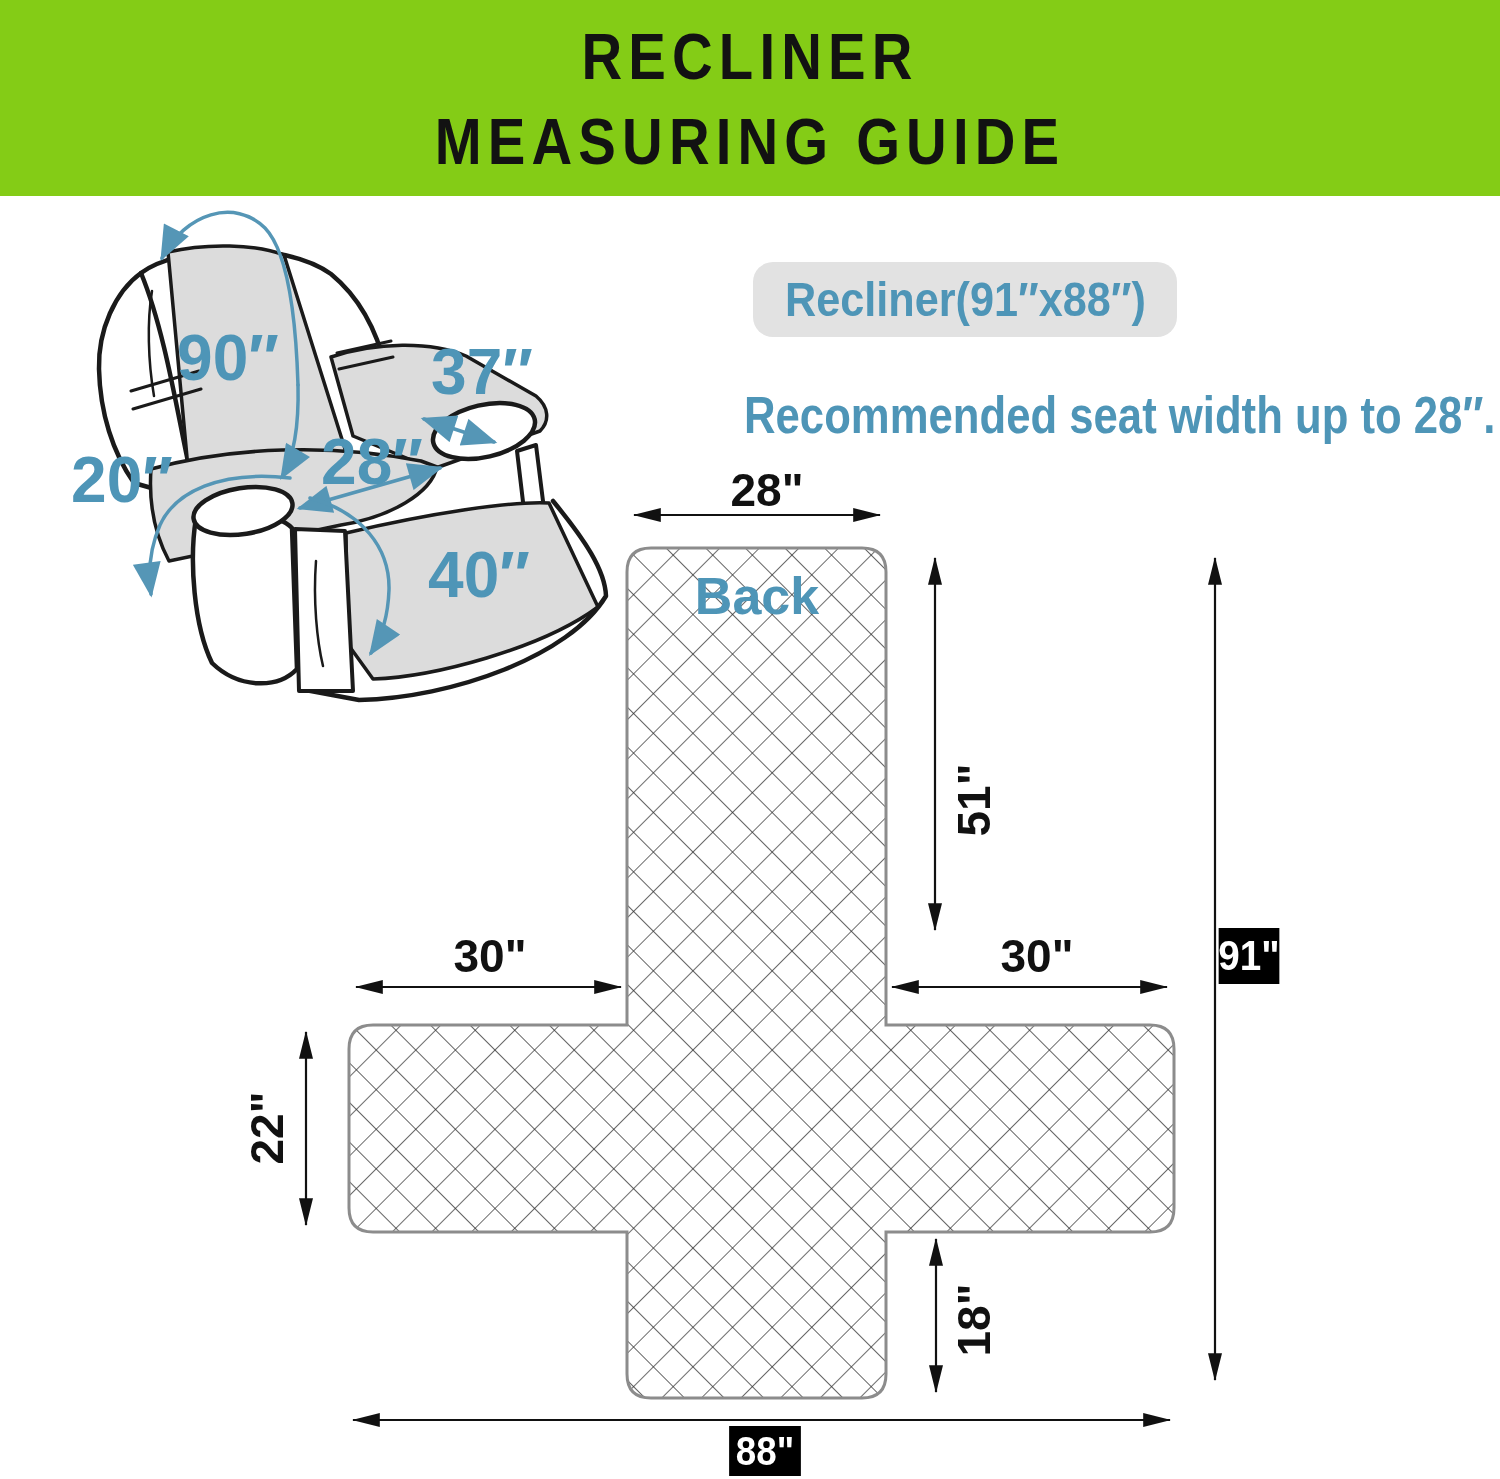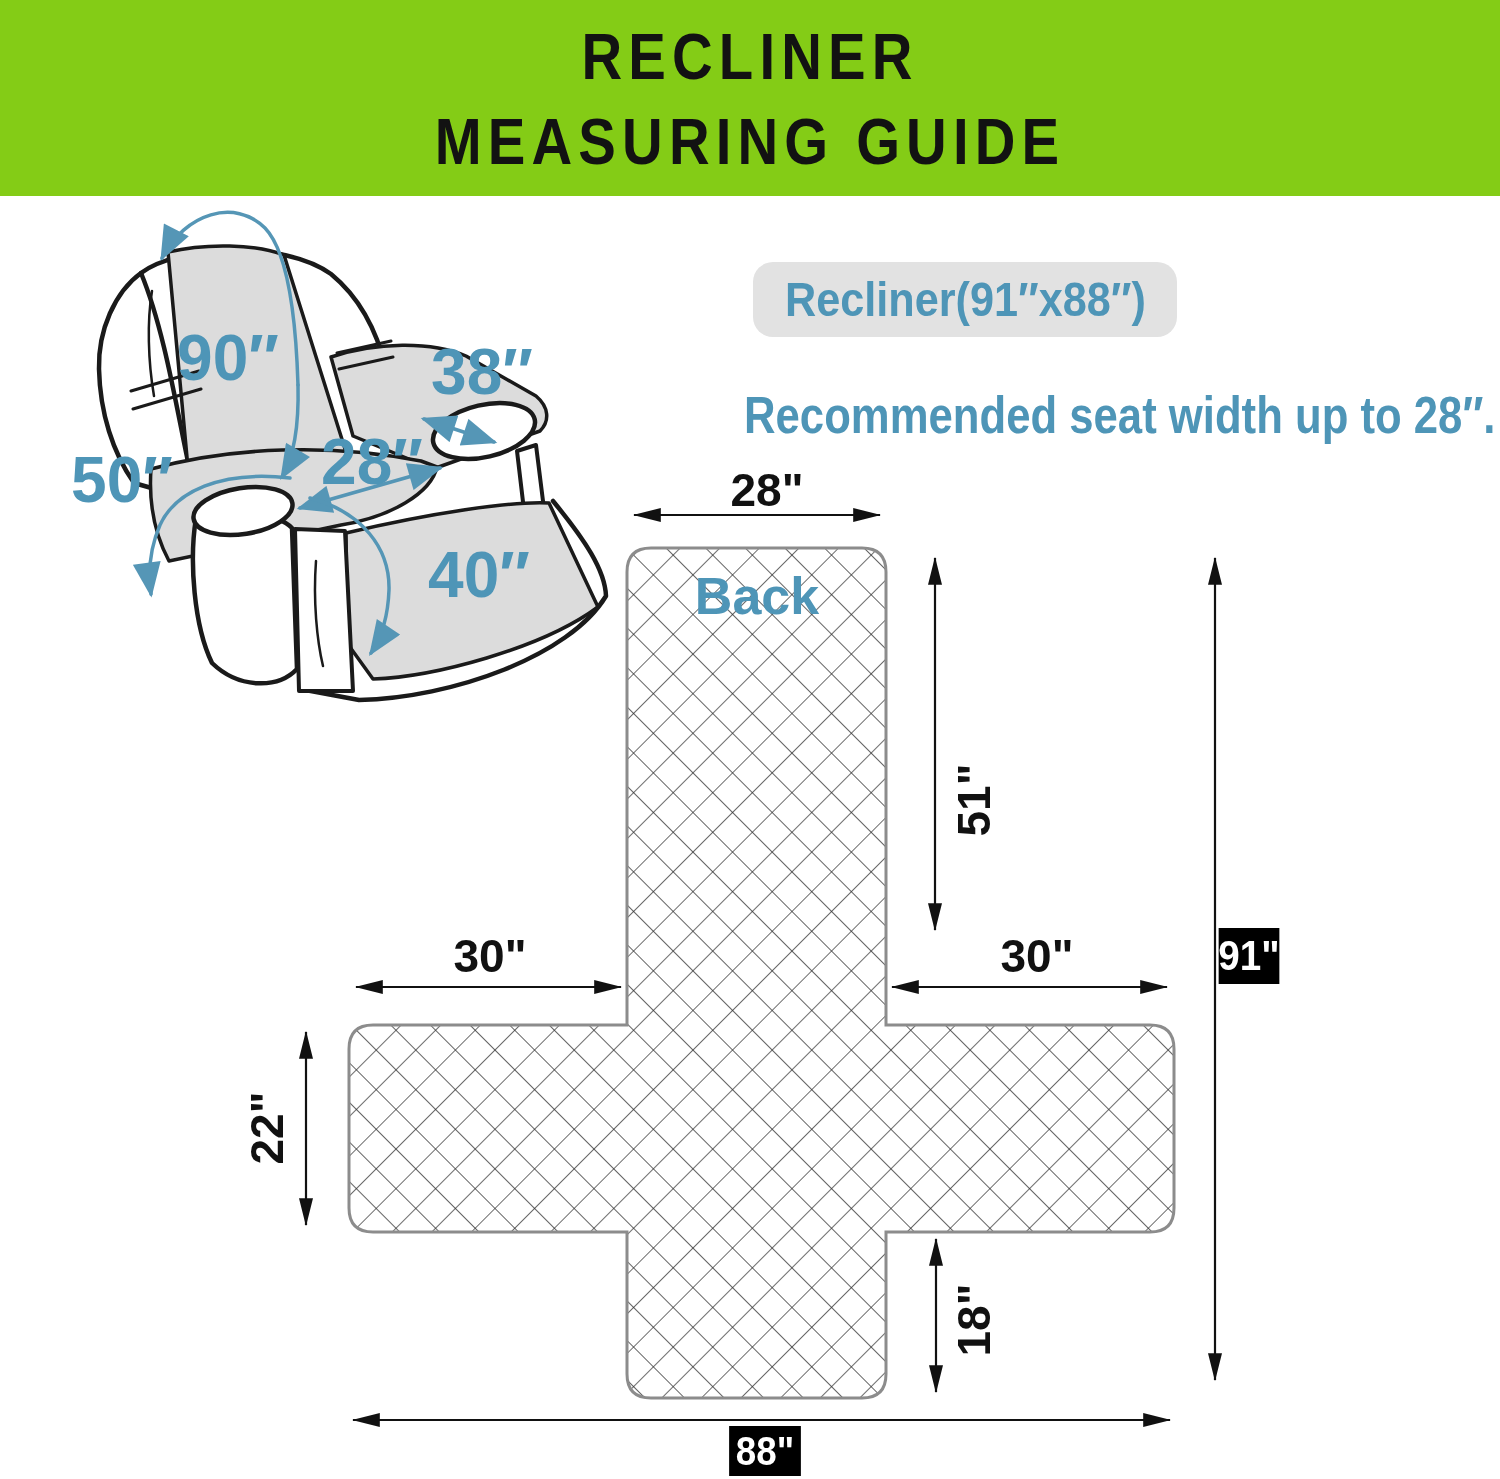--- a/index.html
+++ b/index.html
@@ -133,22 +133,22 @@
       <path marker-start="url(#dimS)" marker-end="url(#dimE)" d="M353,1420 L1170,1420"></path>
     </g>
   </svg>
 
   <div class="size-box">
     <span class="txt">Recliner(91″x88″)</span>
   </div>
   <div class="recommend">Recommended seat width up to 28″.</div>
 
   <div class="lbl chair-lbl" style="left:228px; top:358px;">90″</div>
-  <div class="lbl chair-lbl" style="left:482px; top:372px;">38″</div>
-  <div class="lbl chair-lbl" style="left:122px; top:480px;">50″</div>
+  <div class="lbl chair-lbl" style="left:482px; top:372px;">37″</div>
+  <div class="lbl chair-lbl" style="left:122px; top:480px;">20″</div>
   <div class="lbl chair-lbl" style="left:372px; top:462px;">28″</div>
   <div class="lbl chair-lbl" style="left:455px; top:575px;margin-left:24px;">40″</div>
 
   <div class="lbl zone-lbl" style="left:757px; top:596px;">Back</div>
 
   <div class="lbl dim" style="left:767px;  top:490px;">28"</div>
   <div class="lbl dim rot" style="left:974px;  top:800px;">51"</div>
   <div class="lbl dim" style="left:490px;  top:956px;">30"</div>
   <div class="lbl dim" style="left:1037px; top:956px;">30"</div>
   <div class="lbl dim rot" style="left:267px;  top:1128px;">22"</div>

